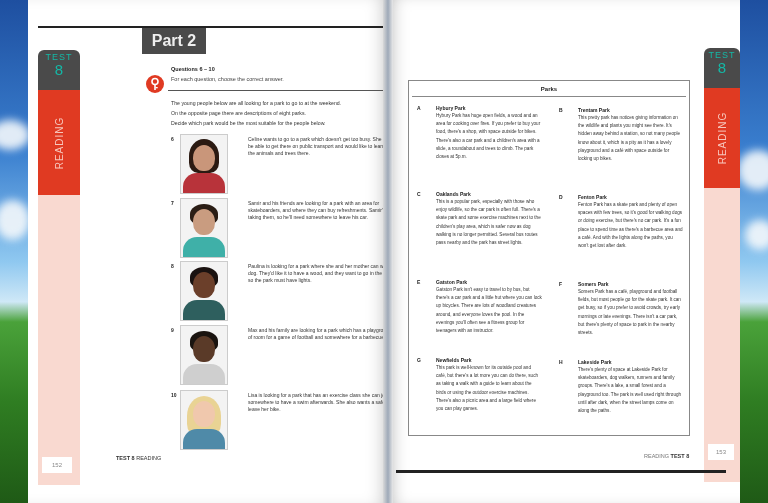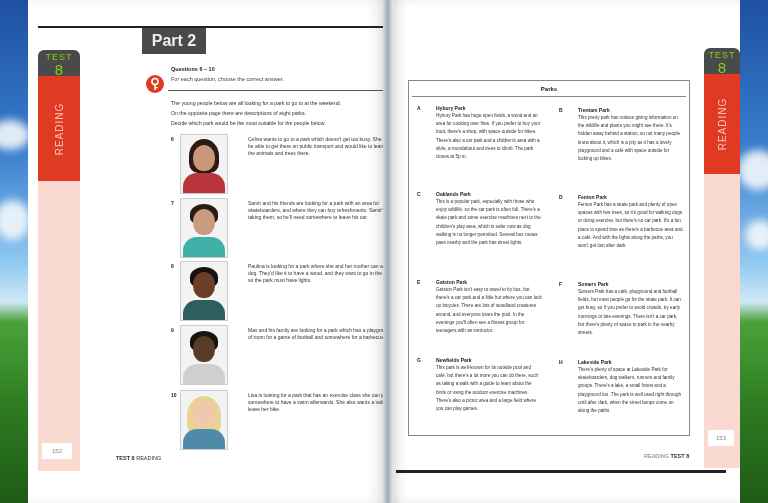--- a/index.html
+++ b/index.html
@@ -32,22 +32,22 @@
     background: linear-gradient(90deg, #d9d9d9, #9ea9b8 50%, #e8e8e8);
   }
   .top-rule-left { position: absolute; left: 10px; top: 26px; width: 345px; height: 2px; background: #222; }
   .top-rule-right { position: absolute; left: 10px; top: 470px; width: 330px; height: 3px; background: #222; }
 
   
   .side-tab {
     position: absolute; width: 42px;
   }
   .tab-head {
-    background: #4a4a4a; color: #84cc16; text-align: center;
-    border-radius: 6px 6px 0 0; height: 26px; padding-top: 2px; box-sizing: border-box;
+    background: #4a4a4a; color: #14b8a6; text-align: center;
+    border-radius: 6px 6px 0 0; height: 40px; padding-top: 2px; box-sizing: border-box;
   }
   .tab-head .t1 { font-size: 9px; letter-spacing: 1px; display:block; line-height: 10px; }
   .tab-head .t2 { font-size: 15px; display:block; line-height: 15px; }
   .tab-red {
     background: #e03a22; height: 105px; position: relative;
   }
   .tab-red span {
     position: absolute; left: 50%; top: 50%;
     transform: translate(-50%,-50%) rotate(-90deg);
     color: #f7c7bd; font-size: 10px; letter-spacing: 1px; white-space: nowrap;

